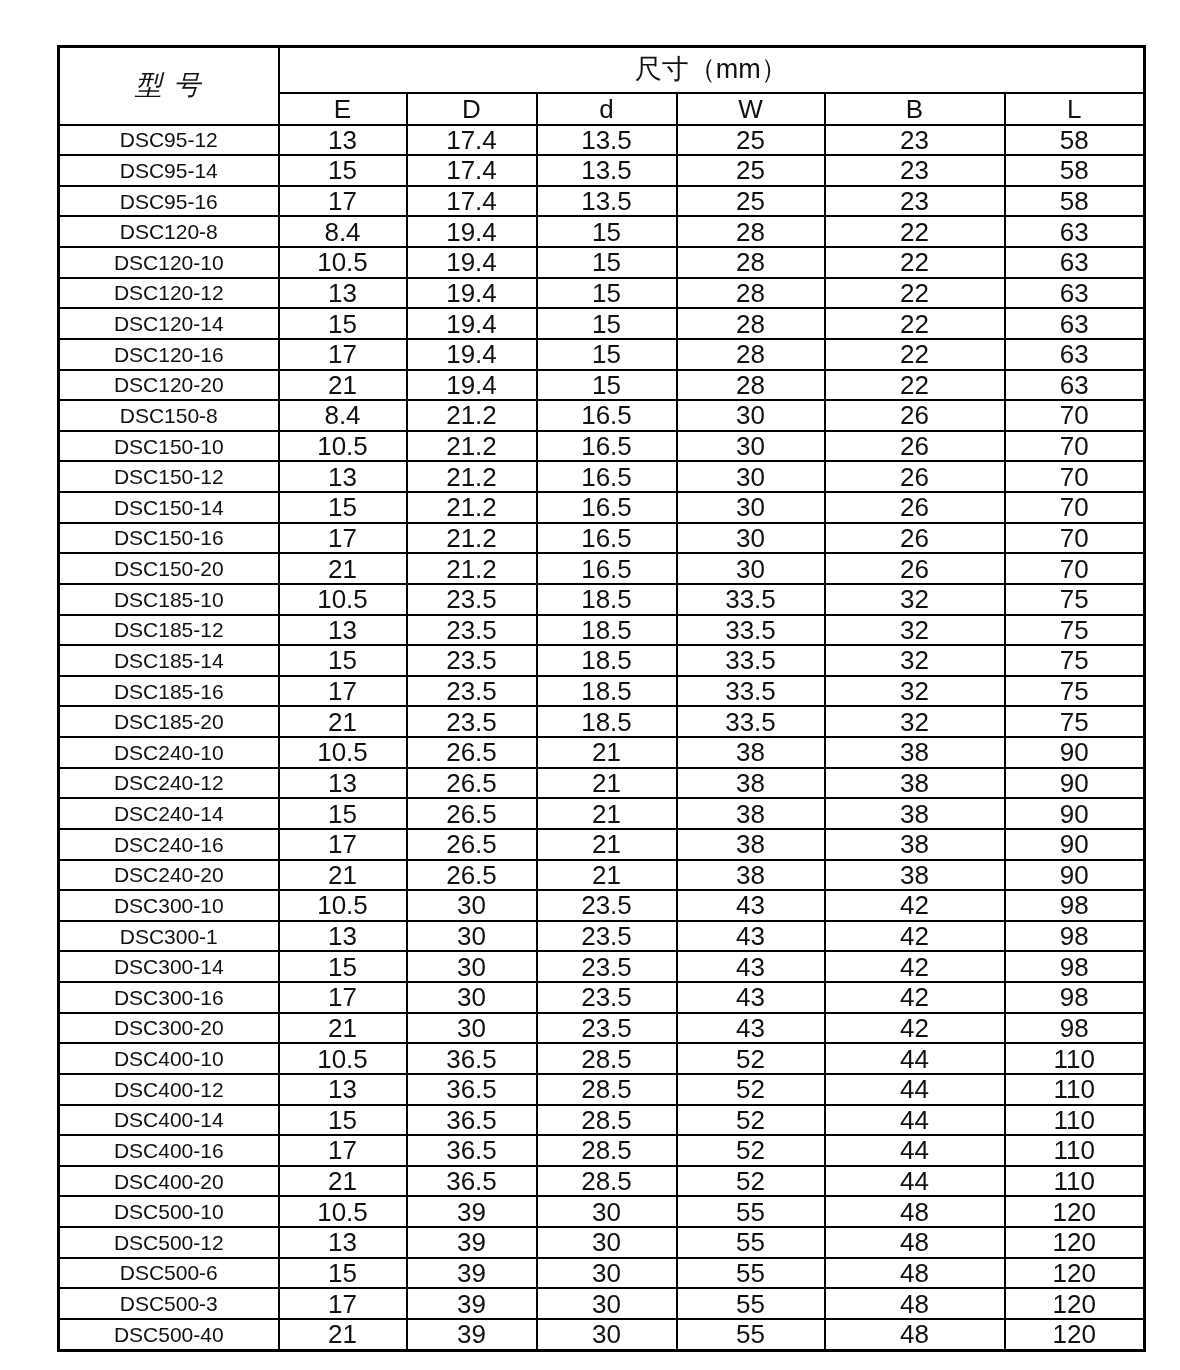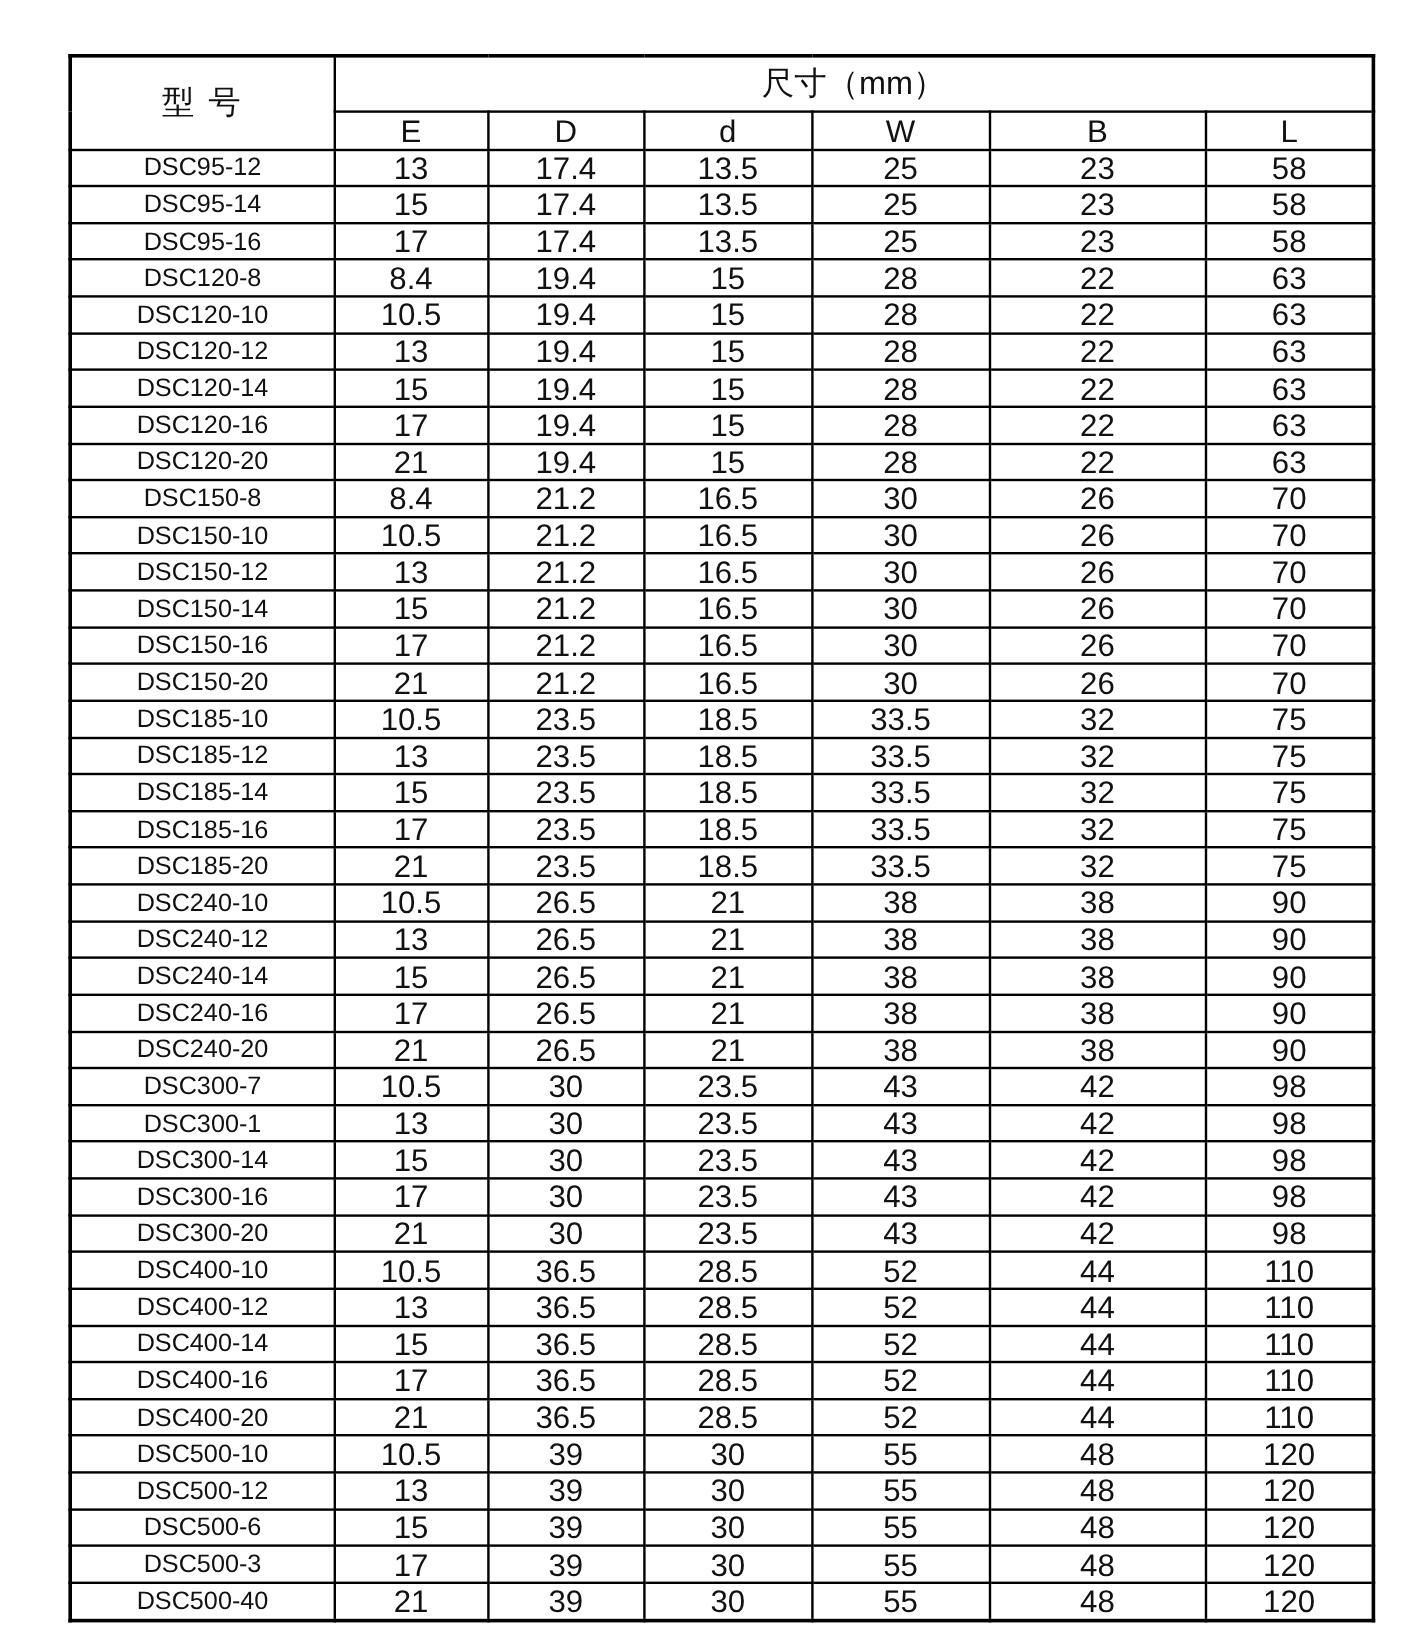--- a/index.html
+++ b/index.html
@@ -33,21 +33,21 @@
     padding: 0;
     font-weight: normal;
     font-size: 26px;
     line-height: 1;
     white-space: nowrap;
     overflow: hidden;
     color: #111111;
   }
   .spec-table thead tr.group-row    { height: 46px; }
   .spec-table thead tr.sub-row      { height: 32px; }
-  .spec-table th.model-header       { font-size: 27px; letter-spacing: 2px; }
+  .spec-table th.model-header       { font-size: 27px; letter-spacing: 2px; font-style: italic; }
   .spec-table th.dimension-header   { font-size: 27px; }
   .spec-table th.sub-col            { font-size: 26px; }
   .spec-table td.model-cell         { font-size: 21px; }
 </style>
 </head>
 <body>
 
 <div class="page">
   <table class="spec-table">
     <colgroup>
@@ -293,21 +293,21 @@
         <tr>
           <td class="model-cell">DSC240-20</td>
           <td>21</td>
           <td>26.5</td>
           <td>21</td>
           <td>38</td>
           <td>38</td>
           <td>90</td>
         </tr>
         <tr>
-          <td class="model-cell">DSC300-7</td>
+          <td class="model-cell">DSC300-10</td>
           <td>10.5</td>
           <td>30</td>
           <td>23.5</td>
           <td>43</td>
           <td>42</td>
           <td>98</td>
         </tr>
         <tr>
           <td class="model-cell">DSC300-1</td>
           <td>13</td>

